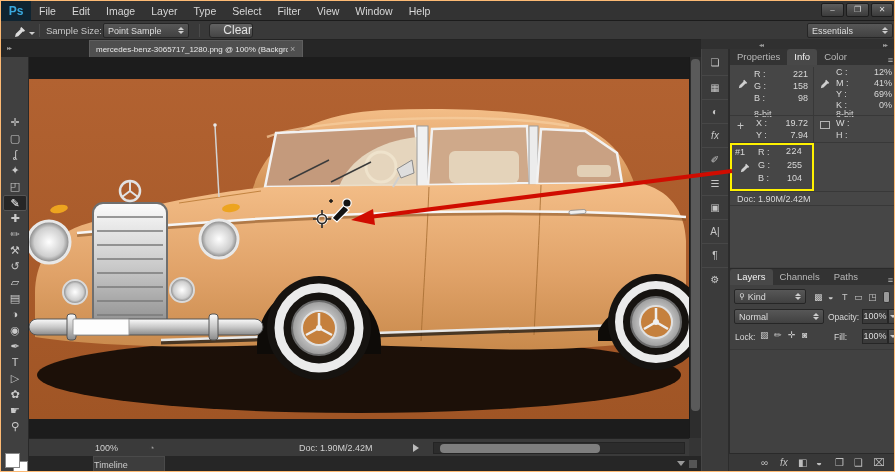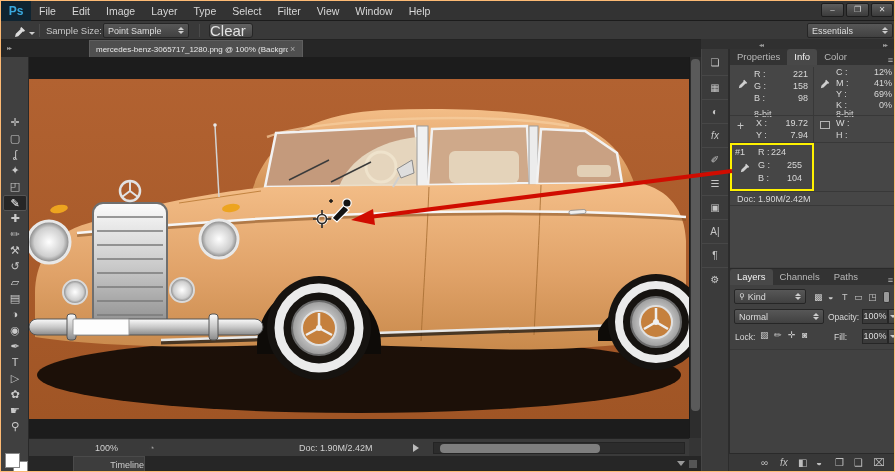--- a/index.html
+++ b/index.html
@@ -10,36 +10,36 @@
   .abs{position:absolute;}
   .menubar{left:0;top:0;width:895px;height:20px;background:#333;border-bottom:1px solid #1c1c1c;display:flex;align-items:center;}
   .pslogo{width:30px;height:20px;background:#0f2431;color:#39a8dd;font-weight:bold;font-size:12px;display:flex;align-items:center;justify-content:center;}
   .menuitem{padding:0 8px;font-size:10.5px;color:#d8d8d8;line-height:20px;}
   .winbtn{position:absolute;top:2px;height:14px;background:linear-gradient(#5d5d5d,#3c3c3c);border:1px solid #1d1d1d;border-radius:2px;color:#ddd;font-size:8px;text-align:center;line-height:12px;}
   .optionsbar{left:0;top:20px;width:895px;height:19px;background:#393939;border-bottom:1px solid #232323;}
   .dd{position:absolute;background:linear-gradient(#575757,#414141);border:1px solid #262626;border-radius:2px;color:#ddd;font-size:9px;display:flex;align-items:center;padding:0 4px;}
   .ud{display:flex;flex-direction:column;margin-left:auto;align-items:center;}
   .tri-u{width:0;height:0;border-left:3px solid transparent;border-right:3px solid transparent;border-bottom:3px solid #ccc;margin-bottom:1px;}
   .tri-d{width:0;height:0;border-left:3px solid transparent;border-right:3px solid transparent;border-top:3px solid #ccc;}
-  .btn{position:absolute;background:linear-gradient(#626262,#454545);border:1px solid #262626;border-radius:3px;color:#e2e2e2;font-size:15px;text-align:left;}
+  .btn{position:absolute;background:linear-gradient(#626262,#454545);border:1px solid #262626;border-radius:3px;color:#e2e2e2;font-size:12px;text-align:right;}
   .tabbar{left:0;top:39px;width:895px;height:17px;background:#262626;}
   .doctab{position:absolute;left:88px;top:39px;width:214px;height:17px;background:#4f4f4f;border:1px solid #5e5e5e;border-bottom:none;display:flex;align-items:center;padding:0 4px 0 6px;}
   .doctab .t{font-size:8px;color:#e8e8e8;white-space:nowrap;overflow:hidden;width:192px;}
   .toolbar{left:0;top:56px;width:28px;height:416px;background:#404040;border-right:1px solid #292929;}
   .tool{position:absolute;left:2px;width:24px;height:16px;color:#c9c9c9;font-size:11px;line-height:15px;text-align:center;}
   .tool.active{background:#262626;border:1px solid #555;color:#fff;border-radius:2px;}
   .canvasarea{left:28px;top:56px;width:660px;height:381px;background:#1c1c1c;}
   .imagewrap{left:28px;top:78px;width:660px;height:340px;}
   .vscroll{left:688px;top:56px;width:12px;height:381px;background:#2d2d2d;border-left:1px solid #1a1a1a;}
   .vthumb{position:absolute;left:1px;top:2px;width:9px;height:352px;background:#5a5a5a;border-radius:4px;}
   .statusbar{left:28px;top:437px;width:660px;height:18px;background:#3a3a3a;border-top:1px solid #222;font-size:9px;color:#d0d0d0;}
   .hscrolltrack{position:absolute;left:404px;top:3px;width:252px;height:12px;background:#2c2c2c;border:1px solid #242424;}
   .hthumb{position:absolute;left:6px;top:1px;width:160px;height:9px;background:#7e7e7e;border-radius:4px;}
   .timeline{left:28px;top:455px;width:672px;height:17px;background:#262626;}
-  .tltab{position:absolute;left:44px;top:0;width:72px;height:17px;background:#3d3d3d;border:1px solid #4a4a4a;border-bottom:none;font-size:9px;color:#ccc;text-align:right;line-height:16px;}
+  .tltab{position:absolute;left:64px;top:0;width:72px;height:17px;background:#3d3d3d;border:1px solid #4a4a4a;border-bottom:none;font-size:9px;color:#ccc;text-align:left;line-height:16px;}
   .dock{left:700px;top:48px;width:28px;height:424px;background:#3b3b3b;border-left:1px solid #464646;border-right:1px solid #2c2c2c;}
   .dockicon{position:absolute;left:0;width:26px;height:24px;color:#c6c6c6;font-size:10px;text-align:center;line-height:24px;border-top:1px solid #474747;}
   .rpanel{left:728px;top:48px;width:167px;height:424px;background:#414141;border-left:1px solid #2b2b2b;}
   .tabstrip{position:absolute;left:0;width:167px;height:16px;background:#333;display:flex;align-items:flex-end;}
   .ptab{font-size:9.5px;color:#b8b8b8;padding:2px 7px 2px 7px;height:16px;line-height:12px;}
   .ptab.active{background:#484848;color:#f2f2f2;border-radius:3px 3px 0 0;}
   .ilab{position:absolute;font-size:9px;color:#d8d8d8;}
   .ival{position:absolute;font-size:9px;color:#d8d8d8;text-align:right;}
   .hintbox{position:absolute;left:732px;top:212px;width:158px;font-size:9px;font-weight:bold;color:#e8e8e8;line-height:11px;}
   .hline{position:absolute;background:#383838;}
@@ -358,21 +358,21 @@
 
     <div class="hline" style="left:0;top:93px;width:167px;height:1px;"></div>
 
     <span class="ilab" style="left:5px;top:98px;">#1</span>
     <span class="abs" style="left:10px;top:110px;">
       <svg width="10" height="10" viewBox="0 0 12 12">
           <path d="M7.4 1 L11 4.6 L9.7 5.9 L9.1 5.3 L4.2 10.2 L1 11 L1.8 7.8 L6.7 2.9 L6.1 2.3 Z" fill="#cfcfcf"></path>
         </svg>
     </span>
     <span class="ilab" style="left:28px;top:98px;">R :</span>
-    <span class="ival" style="left:22px;top:98px;width:34px;">224</span>
+    <span class="ival" style="left:38px;top:98px;width:34px;font-family:Liberation Mono, monospace;">224</span>
     <span class="ilab" style="left:28px;top:111px;">G :</span>
     <span class="ival" style="left:38px;top:111px;width:34px;">255</span>
     <span class="ilab" style="left:28px;top:124px;">B :</span>
     <span class="ival" style="left:38px;top:124px;width:34px;">104</span>
 
     <div class="abs" style="left:0;top:142px;width:167px;height:15px;border-top:1px solid #383838;border-bottom:1px solid #383838;">
       <span style="position:absolute;left:7px;top:2px;font-size:9px;color:#d8d8d8;">Doc: 1.90M/2.42M</span>
     </div>
 
 

